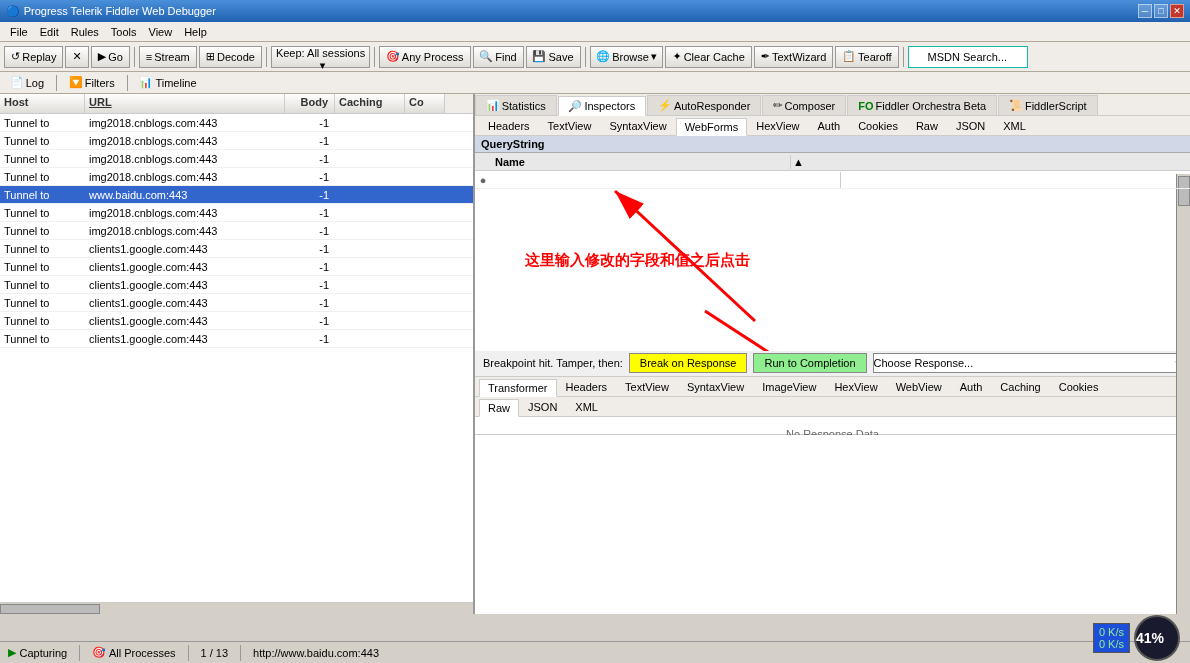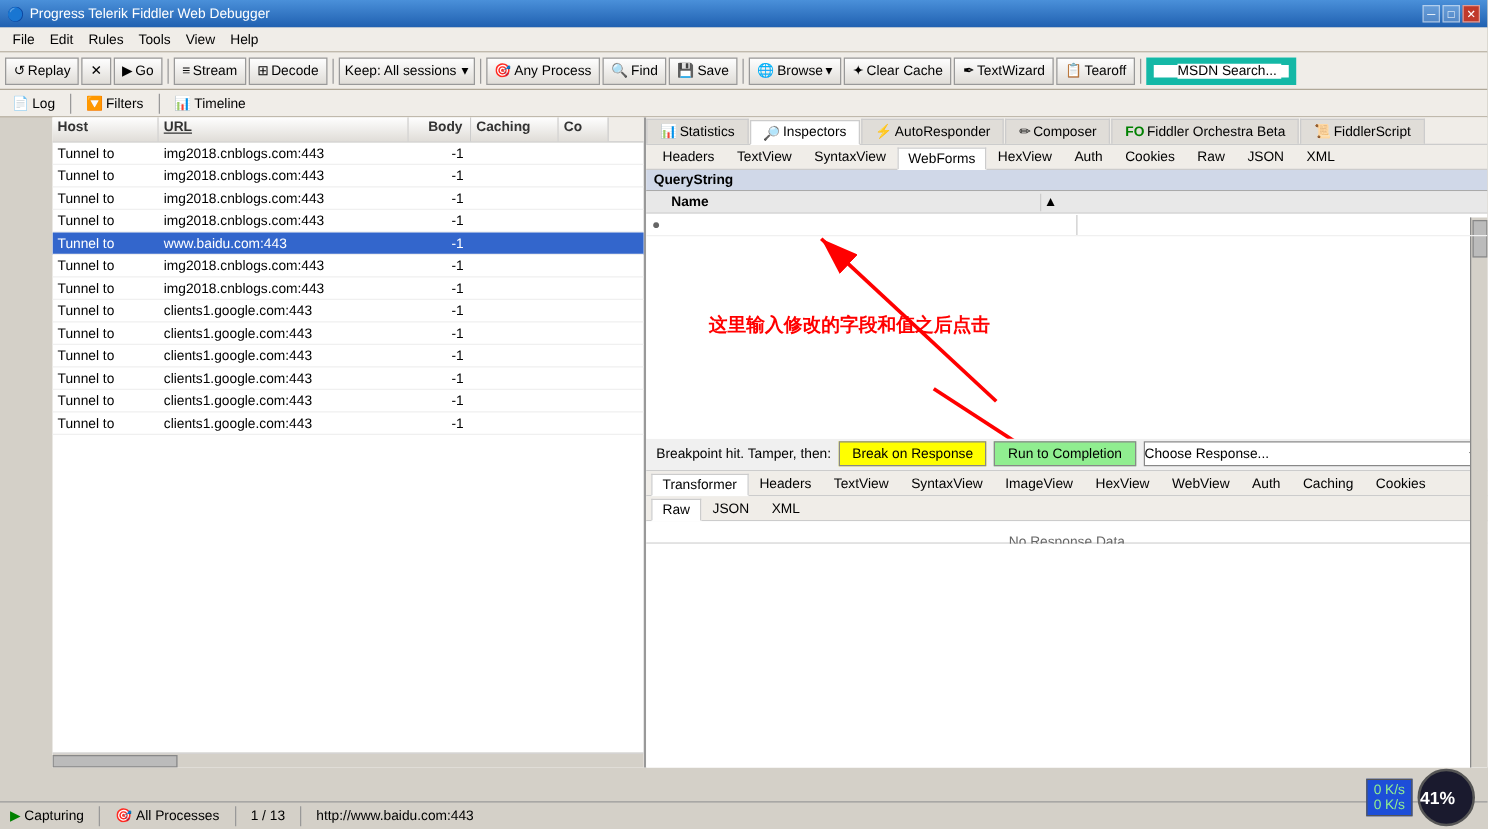--- a/index.html
+++ b/index.html
@@ -55,21 +55,21 @@
       border: 1px solid #999;
       cursor: pointer;
       color: #000;
       height: 22px;
       white-space: nowrap;
     }
     .toolbar-sep { width: 1px; height: 20px; background: #999; margin: 0 2px; }
     .toolbar-dropdown {
       display: flex; align-items: center;
       background: linear-gradient(to bottom, #fefefe, #e0ddd8);
-      border: 1px solid #999; height: 22px; padding: 0 4px; cursor: pointer;
+      border: 1px solid #999; height: 22px; padding: 0 4px; cursor: pointer; flex-direction: column;
     }
 
     
     .toolbar2 {
       background: #f0ede8;
       height: 22px;
       display: flex;
       align-items: center;
       padding: 0 4px;
       gap: 4px;
@@ -89,21 +89,20 @@
     }
 
     
     .left-panel {
       width: 475px;
       min-width: 475px;
       border-right: 2px solid #999;
       display: flex;
       flex-direction: column;
       background: white;
-      margin-left: 42px;
     }
     .left-header {
       display: flex;
       background: #f0ede8;
       border-bottom: 1px solid #ccc;
       height: 20px;
     }
     .col-header {
       padding: 2px 4px;
       border-right: 1px solid #ccc;
@@ -420,21 +419,21 @@
   </div>
   <div class="toolbar-btn">
     <span>✒</span>
     <span>TextWizard</span>
   </div>
   <div class="toolbar-btn">
     <span>📋</span>
     <span>Tearoff</span>
   </div>
   <div class="toolbar-sep"></div>
-  <div class="toolbar-btn" style="width:120px; background:white; border:6px solid #14b8a6;padding-left:19px;">
+  <div class="toolbar-btn" style="width:120px; background:white; border:1px solid #14b8a6;padding-left:19px;">
     <input type="text" style="border: none; outline: none; width: 100%; font-size: 11px;" value="MSDN Search...">
   </div>
 </div>
 
 <div class="toolbar2">
   <div class="toolbar2-btn">
     <span>📄</span>
     <span>Log</span>
   </div>
   <div class="toolbar2-sep"></div>

